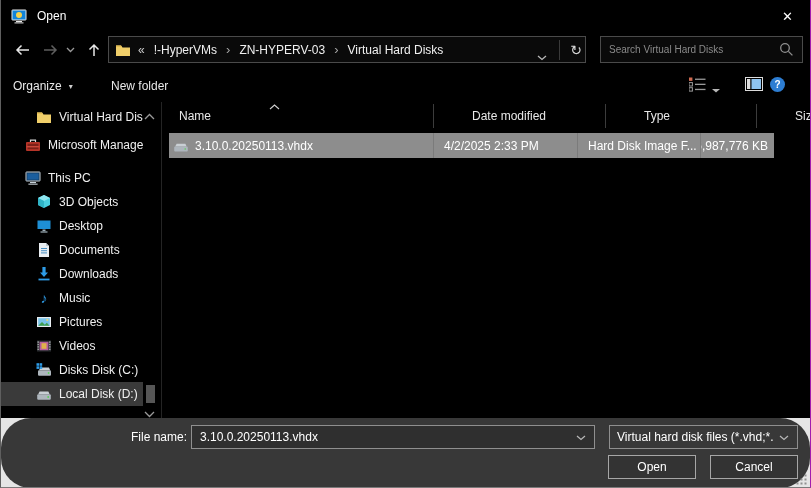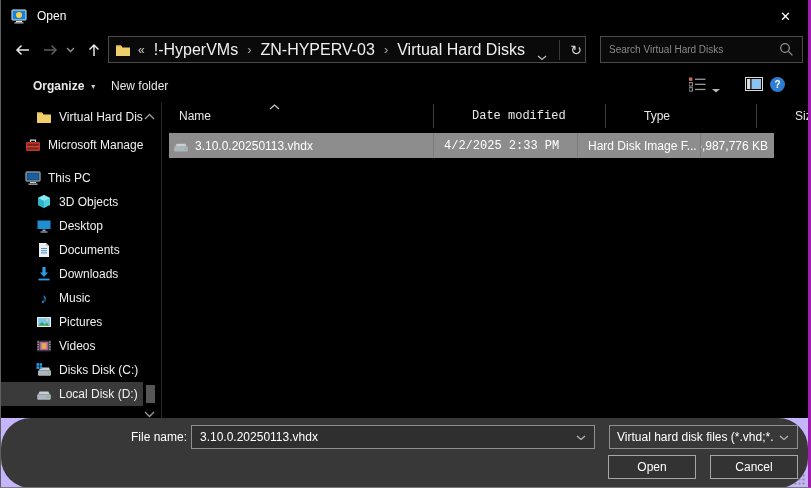--- a/index.html
+++ b/index.html
@@ -4,55 +4,55 @@
 <style>
   * { box-sizing: border-box; margin: 0; padding: 0; }
   html,body { background:#000; }
   body {
     width: 811px; height: 488px;
     font-family: "Liberation Sans", "DejaVu Sans", sans-serif;
     overflow: hidden;
   }
   .window {
     position: relative; width: 811px; height: 488px;
-    background: #c4b5fd; overflow: hidden;
-    border-left: 1px solid #5f5f5f; border-right: 3px solid #a21caf; border-bottom: 1px solid #7a7a7a;
+    background: #e5e5e5; overflow: hidden;
+    border-left: 1px solid #5f5f5f; border-right: 1px solid #a21caf; border-bottom: 1px solid #7a7a7a;
   }
   
   .titlebar { position:absolute; top:0; left:0; right:0; height:32px; background:#000; }
   .app-icon { position:absolute; left:10px; top:8px; width:16px; height:16px; }
   .title-text { position:absolute; left:36px; top:9px; font-size:12px; color:#ffffff; }
   .close-btn { position:absolute; right:0; top:0; width:45px; height:32px;
     display:flex; align-items:center; justify-content:center; color:#ffffff; font-size:13px; cursor:default; }
   
   .navbar { position:absolute; top:32px; left:0; right:0; height:36px; background:#000; }
   .nav-btn { position:absolute; top:9px; width:18px; height:18px; display:flex; align-items:center; justify-content:center; }
   .btn-back { left:12px; } .btn-fwd { left:40px; } .btn-hist { left:63px; width:12px; } .btn-up { left:84px; }
   .addressbar { position:absolute; left:107px; top:4px; width:478px; height:27px;
     background:#0a0a0a; border:1px solid #4a4a4a; display:flex; align-items:center; }
   .crumb-folder { margin-left:6px; width:16px; height:16px; flex:none; }
   .crumb-overflow { margin-left:7px; color:#d0d0d0; font-size:12px; }
-  .crumb { margin-left:9px; color:#f0f0f0; font-size:16px; white-space:nowrap; }
+  .crumb { margin-left:9px; color:#f0f0f0; font-size:12px; white-space:nowrap; }
   .crumb-sep { margin-left:9px; color:#a8a8a8; font-size:13px; line-height:1; }
   .addr-chevron { position:absolute; left:428px; top:10px; }
   .addr-divider { position:absolute; left:450px; top:3px; width:1px; height:20px; background:#3a3a3a; }
   .addr-refresh { position:absolute; left:457px; top:4px; width:20px; height:18px;
     color:#d8d8d8; font-size:14px; text-align:center; line-height:18px; }
   .searchbox { position:absolute; left:599px; top:4px; width:203px; height:27px;
     background:#0a0a0a; border:1px solid #4a4a4a; }
   .searchbox input { position:absolute; left:8px; top:1px; width:160px; height:23px;
     background:transparent; border:none; outline:none; color:#9a9a9a; font-size:10px;
     font-family:"Liberation Sans","DejaVu Sans",sans-serif; }
   .searchbox input::placeholder { color:#8a8a8a; opacity:1; }
   .search-icon { position:absolute; right:8px; top:5px; }
   
   .toolbar { position:absolute; top:68px; left:0; right:0; height:34px; background:#000; }
   .tool-btn { position:absolute; top:8px; height:20px; display:flex; align-items:center;
     color:#e8e8e8; font-size:12px; }
-  .btn-organize { left:32px;font-weight:bold; } .btn-newfolder { left:110px; }
+  .btn-organize { left:12px; } .btn-newfolder { left:110px; }
   .organize-caret { margin-left:7px; font-size:8px; color:#cfcfcf; }
   .view-btn { position:absolute; top:9px; } 
   .btn-views { left:688px; } .views-caret { left:710px; top:12px; } .btn-pane { left:744px; }
   .btn-help { position:absolute; left:769px; top:9px; width:15px; height:15px; border-radius:50%;
     background:#2d7dd2; color:#fff; font-size:10px; font-weight:bold;
     display:flex; align-items:center; justify-content:center; }
   
   .main { position:absolute; top:102px; left:0; right:0; height:316px; background:#000; }
   .sidebar { position:absolute; left:0; top:0; width:161px; height:316px; border-right:1px solid #242424; }
   .side-item { height:24px; display:flex; align-items:center; color:#f0f0f0; font-size:12px;
@@ -63,21 +63,21 @@
   .side-item.selected { background:#3a3a3a; }
   .glyph-music { color:#2e9be6; font-size:14px; font-weight:bold; line-height:1; }
   .scroll-up { position:absolute; left:143px; top:4px; }
   .scroll-thumb { position:absolute; left:145px; top:283px; width:9px; height:18px; background:#565656; }
   .scroll-down { position:absolute; left:143px; top:302px; }
   
   .filepane { position:absolute; left:162px; top:0; right:0; height:316px; }
   .list-header { position:absolute; left:6px; top:0; display:flex;gap:28px; }
   .hcol { position:relative; height:24px; margin-top:2px; display:flex; align-items:center;
     padding-left:10px; color:#e8e8e8; font-size:12px; border-right:1px solid #3c3c3c; }
-  .w-name { width:265px; } .w-date { width:144px;font-family:Liberation Mono, monospace; } .w-type { width:123px;align-items:center; } .w-size { width:73px; }
+  .w-name { width:265px; } .w-date { width:144px; } .w-type { width:123px;align-items:center; } .w-size { width:73px; }
   .sort-arrow { position:absolute; left:100px; top:0px; }
   .file-row { position:absolute; left:6px; top:31px; width:605px; height:25px;
     background:#8d8d8d; display:flex; color:#ffffff; font-size:12px; }
   .rcell { display:flex; align-items:center; border-right:1px solid #7b7b7b; overflow:hidden; white-space:nowrap; }
   .rcell.name { padding-left:4px; } .rcell.name .ficon { width:16px; height:16px; margin-right:6px; flex:none; }
   .rcell.date { padding-left:10px; } .rcell.type { padding-left:10px;align-items:center; }
   .rcell.size { justify-content:flex-end; padding-right:6px; border-right:none; }
   
   .footer { position:absolute; left:0; right:0; top:418px; height:70px; background:#383838;border-radius:30px; }
   .fname-label { position:absolute; left:98px; top:7px; width:88px; height:24px; line-height:24px;

